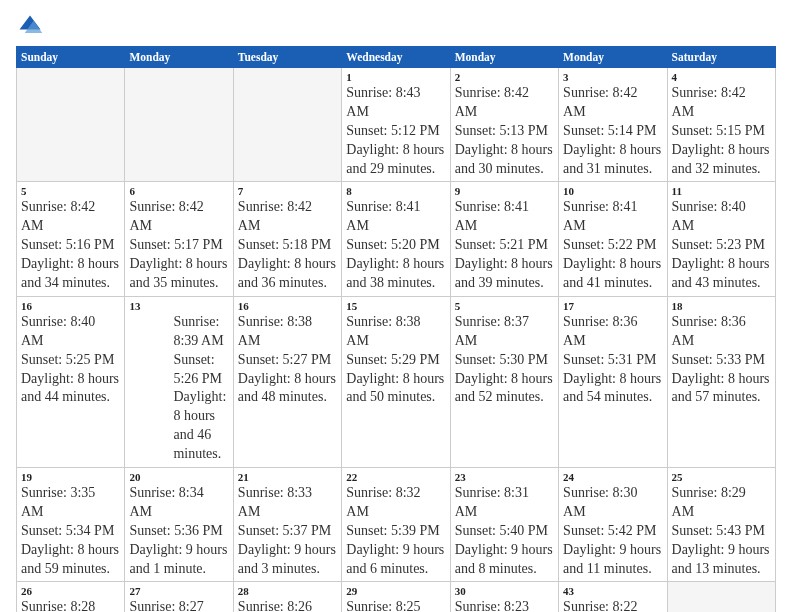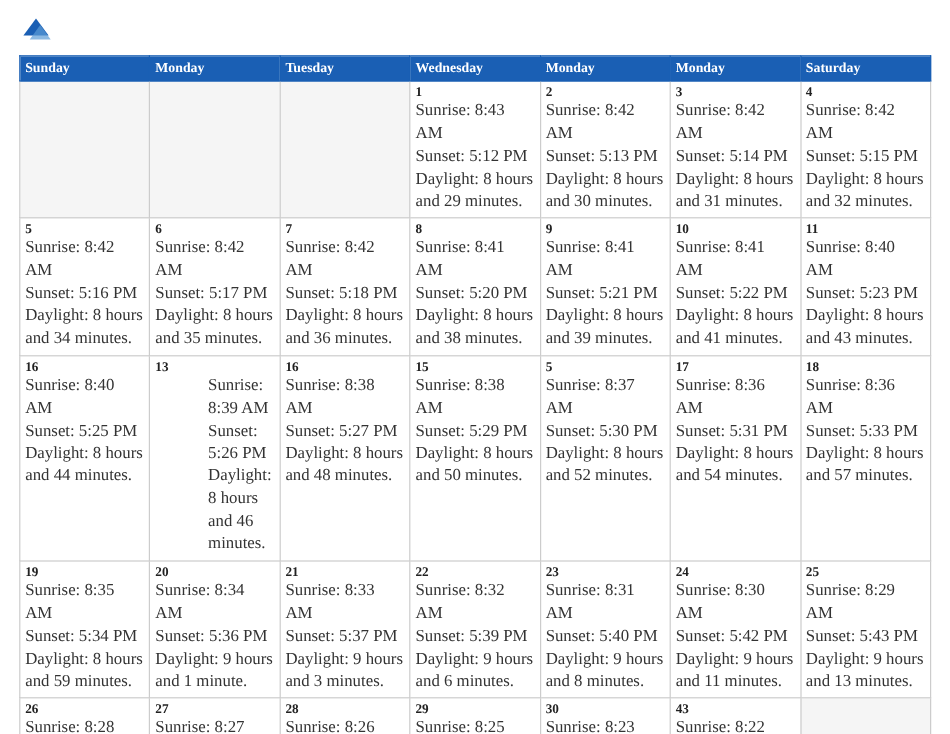--- a/index.html
+++ b/index.html
@@ -256,21 +256,21 @@
           <td>
             <span class="day-num">18</span>
             <div class="day-info" style="white-space: pre-line;">Sunrise: 8:36 AM
 Sunset: 5:33 PM
 Daylight: 8 hours and 57 minutes.</div>
           </td>
         </tr>
         <tr class="row-alt">
           <td>
             <span class="day-num">19</span>
-            <div class="day-info" style="white-space: pre-line;">Sunrise: 8:35 AM
+            <div class="day-info" style="white-space: pre-line;">Sunrise: 3:35 AM
 Sunset: 5:34 PM
 Daylight: 8 hours and 59 minutes.</div>
           </td>
           <td>
             <span class="day-num">20</span>
             <div class="day-info" style="white-space: pre-line;">Sunrise: 8:34 AM
 Sunset: 5:36 PM
 Daylight: 9 hours and 1 minute.</div>
           </td>
           <td>

